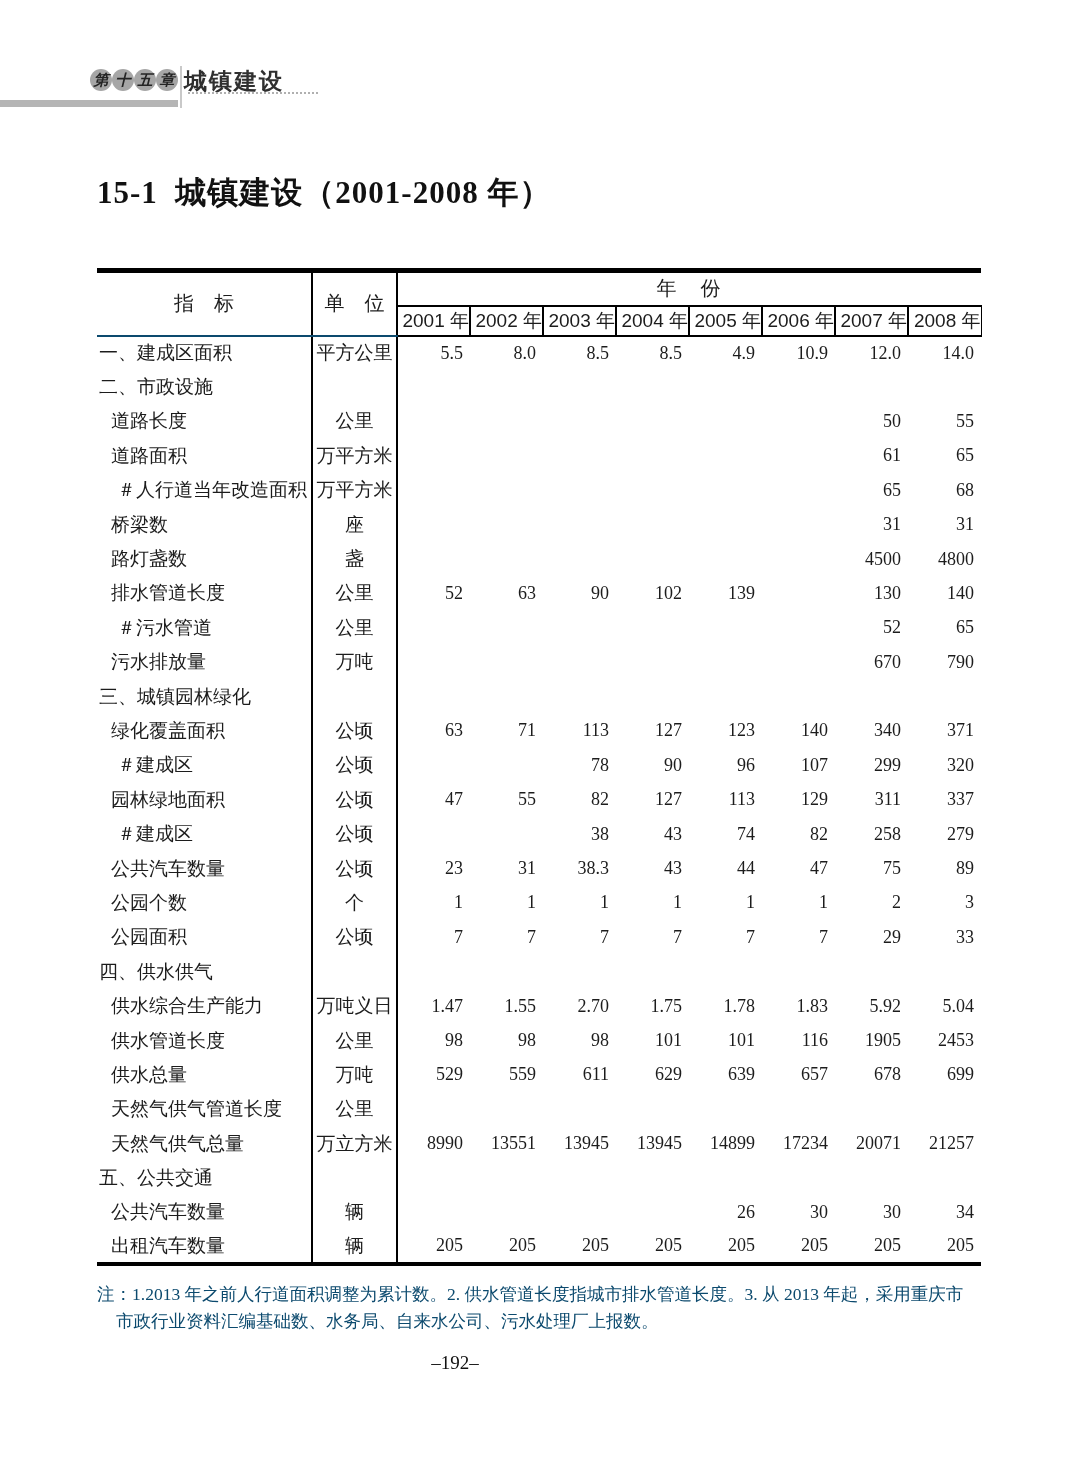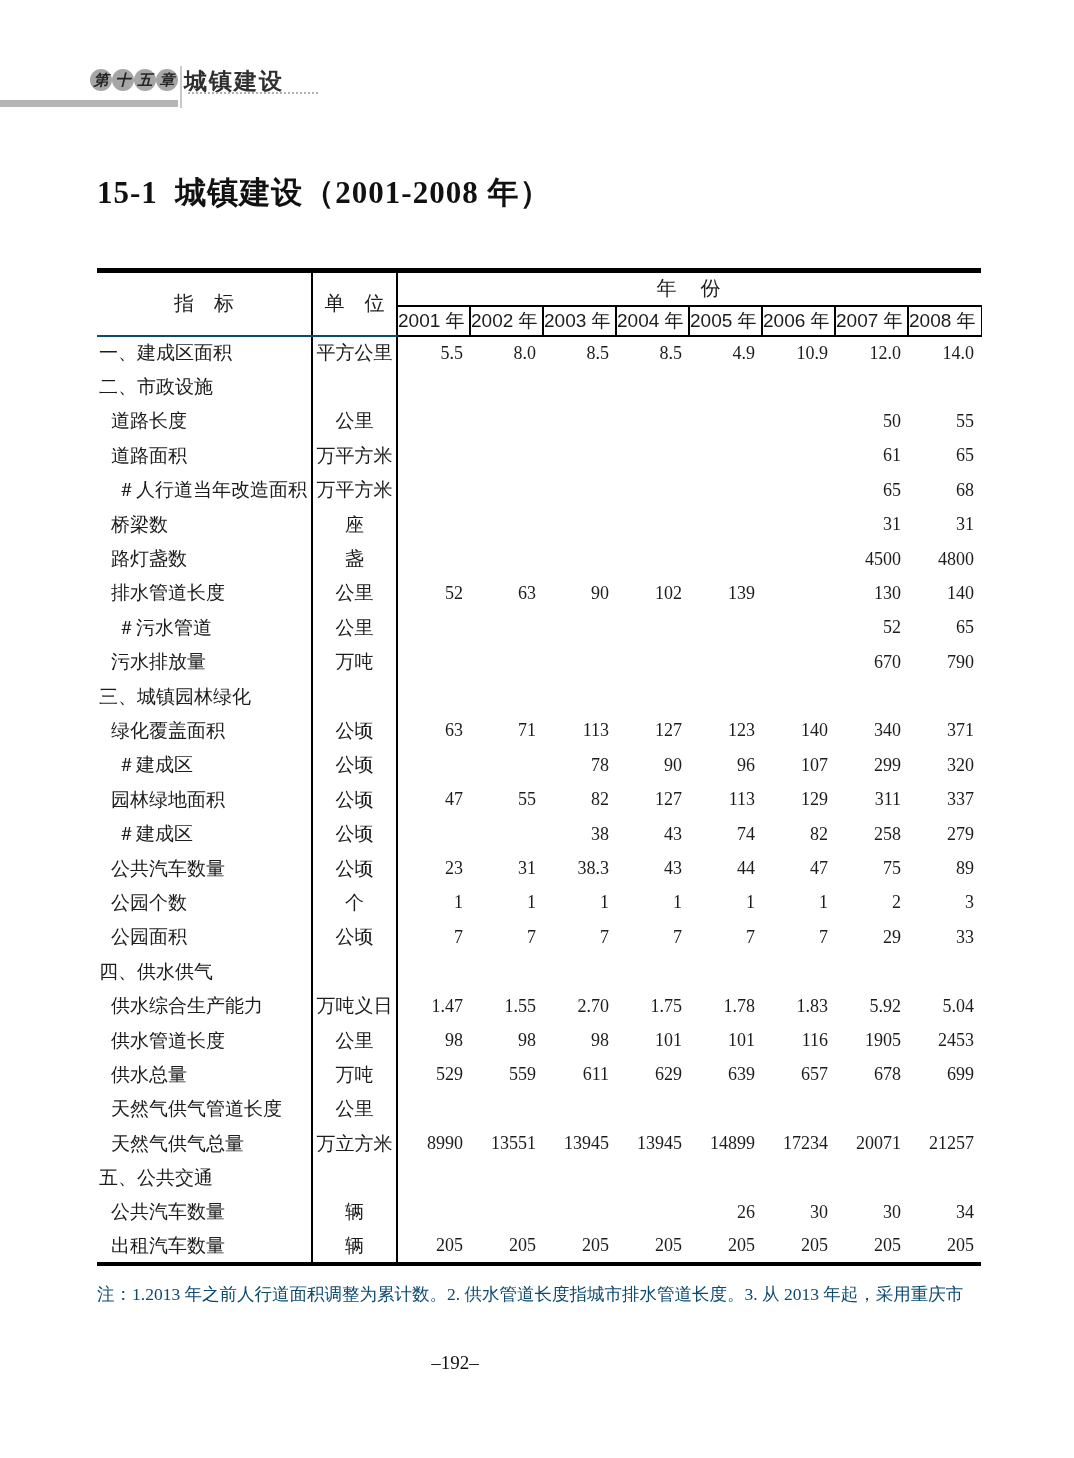--- a/index.html
+++ b/index.html
@@ -44,21 +44,21 @@
     font-size:20px; text-align:center; vertical-align:middle;
     border-right:2px solid #000; border-bottom:2px solid #0c4a6e;
   }
   th.h-grp {
     font-family:"Liberation Sans","DejaVu Sans",sans-serif;
     font-size:20px; height:35px; text-align:center; vertical-align:middle;
     border-bottom:2px solid #000; letter-spacing:2px;
   }
   th.h-year {
     font-family:"Liberation Sans","DejaVu Sans",sans-serif;
-    font-size:19px; height:30px; text-align:left; vertical-align:middle;
+    font-size:19px; height:30px; text-align:right; vertical-align:middle;
     border:2px solid #000; border-top:none;
   }
   th.h-year:last-child { border-right:1.5px solid #000; }
   td { height:34.4px; font-size:19px; vertical-align:middle; }
   td.c-ind { border-right:2px solid #000; text-align:left; }
   td.c-ind.lv0 { padding-left:2px; }
   td.c-ind.lv1 { padding-left:14px; }
   td.c-ind.lv2 { padding-left:20px; }
   td.c-unit { border-right:2px solid #000; text-align:center; }
   td.c-val { text-align:right; padding-right:7px; font-size:18px; }
@@ -439,17 +439,18 @@
           <td class="c-val">205</td>
           <td class="c-val">205</td>
           <td class="c-val">205</td>
           <td class="c-val">205</td>
         </tr>
       </tbody>
   </table>
 
   <div class="note">
     <div class="note-line1">注：1.2013 年之前人行道面积调整为累计数。2. 供水管道长度指城市排水管道长度。3. 从 2013 年起，采用重庆市</div>
+    <div class="note-line2">市政行业资料汇编基础数、水务局、自来水公司、污水处理厂上报数。</div>
   </div>
 
   <div class="page-number">–192–</div>
 
 </div>
 
 </body></html>

